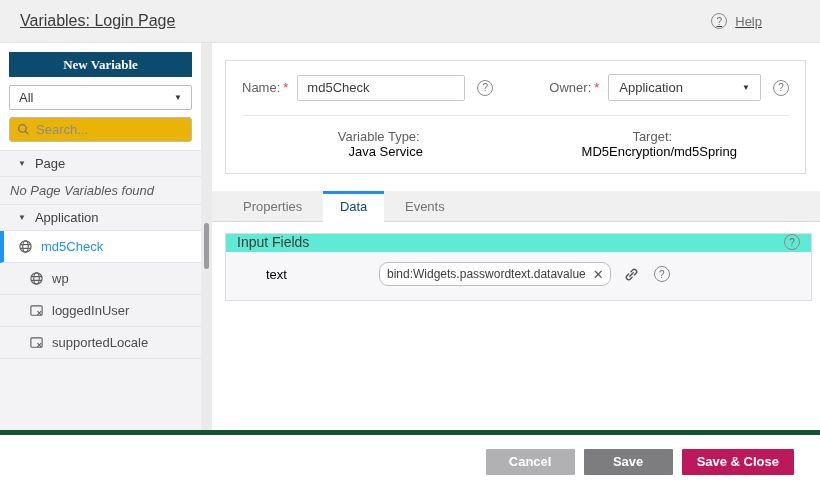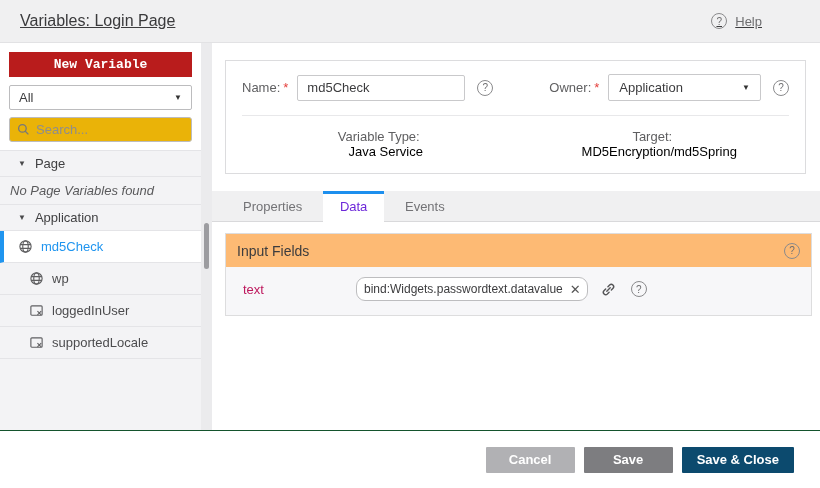--- a/index.html
+++ b/index.html
@@ -29,22 +29,22 @@
   }
 
   
   .sidebar {
     position: absolute; left: 0; top: 43px; width: 201px; height: 387px;
     background: #fff; display: flex; flex-direction: column;
   }
   .side-controls { padding: 9px 9px 8px 9px; background: #fff; }
   .btn-newvar {
     display: block; width: 100%; height: 25px; border: none;
-    background: #b91c1c; color: #fff; font-weight: bold; font-size: 13px;
-    font-family: Liberation Mono, monospace; cursor: pointer; margin-bottom: 8px;
+    background: #0c4a6e; color: #fff; font-weight: bold; font-size: 13px;
+    font-family: Liberation Serif, serif; cursor: pointer; margin-bottom: 8px;
   }
   .side-select {
     height: 25px; border: 1px solid #bcbcbe; background: #fff; border-radius: 2px;
     display: flex; align-items: center; justify-content: space-between;
     padding: 0 9px; margin-bottom: 7px; cursor: pointer; color: #3c3c3e;
   }
   .caret { font-size: 8px; color: #333; }
   .side-search {
     height: 25px; border: 1px solid #bcbcbe; background: #eab308; border-radius: 3px;
     display: flex; align-items: center; padding: 0 7px; gap: 6px;
@@ -120,55 +120,55 @@
   .tabs::before {
     content: ""; position: absolute; left: -13px; right: -14px; top: 0; height: 30px;
     background: #f0f0f1; border-bottom: 1px solid #d9d9db;
   }
   .tab {
     position: relative; display: inline-block; height: 30px; line-height: 30px;
     padding: 0 17px; color: #737376; cursor: pointer;
   }
   .tab.active {
     height: 31px; line-height: 26px; background: #fff;
-    border-top: 3px solid #1d8fee; color: #6d28d9;
+    border-top: 3px solid #1d8fee; color: #0c4a6e;
   }
 
   
   .panel { margin: 11px 8px 0 13px; border: 1px solid #ddddde; background: #f7f7f9; }
   .panel-head {
-    height: 33px; background: #fdba74; display: flex; align-items: center;
+    height: 18px; background: #5eead4; display: flex; 
     padding: 0 11px; font-size: 14px; color: #3c3c3e;
   }
   .panel-head .title { flex: 1; }
   .panel-body { padding: 10px 0 14px; }
   .field-row { display: flex; align-items: center; padding-left: 17px; }
-  .field-label { width: 113px; color: #be185d; }
+  .field-label { width: 113px; color: #000000; margin-left: 23px; }
   .bind-box {
     height: 24px; background: #fff; border: 1px solid #bdbdbf; border-radius: 9px;
     display: flex; align-items: center; padding: 0 6px 0 7px; font-size: 12px; color: #3c3c3e;
   }
   .clear-x { margin-left: 7px; color: #555; font-size: 13px; cursor: pointer; line-height: 1; }
   .link-btn { margin-left: 12px; cursor: pointer; display: inline-flex; }
   .panel .qcircle { cursor: pointer; }
 
   
   .footer {
     position: absolute; left: 0; top: 430px; width: 820px; height: 58px;
-    background: #fff; border-top: 1px solid #14532d;
+    background: #fff; border-top: 5px solid #14532d;
     display: flex; align-items: center; justify-content: flex-end;
     gap: 9px; padding-right: 26px; padding-left: 12px;
   }
   .btn {
     height: 26px; min-width: 89px; padding: 0 15px; border: none; border-radius: 1px;
     color: #fff; font-weight: bold; font-size: 13px; font-family: inherit; cursor: pointer;
   }
   .btn-cancel { background: #b1b1b4; }
   .btn-save { background: #7d7d80; }
-  .btn-primary { background: #0c4a6e; }
+  .btn-primary { background: #be185d; }
 </style>
 </head>
 <body>
 
 <div class="app">
 
   <div class="hdr">
     <h1>Variables: Login Page</h1>
     <div class="help-link">
       <span class="qcircle">?</span>

